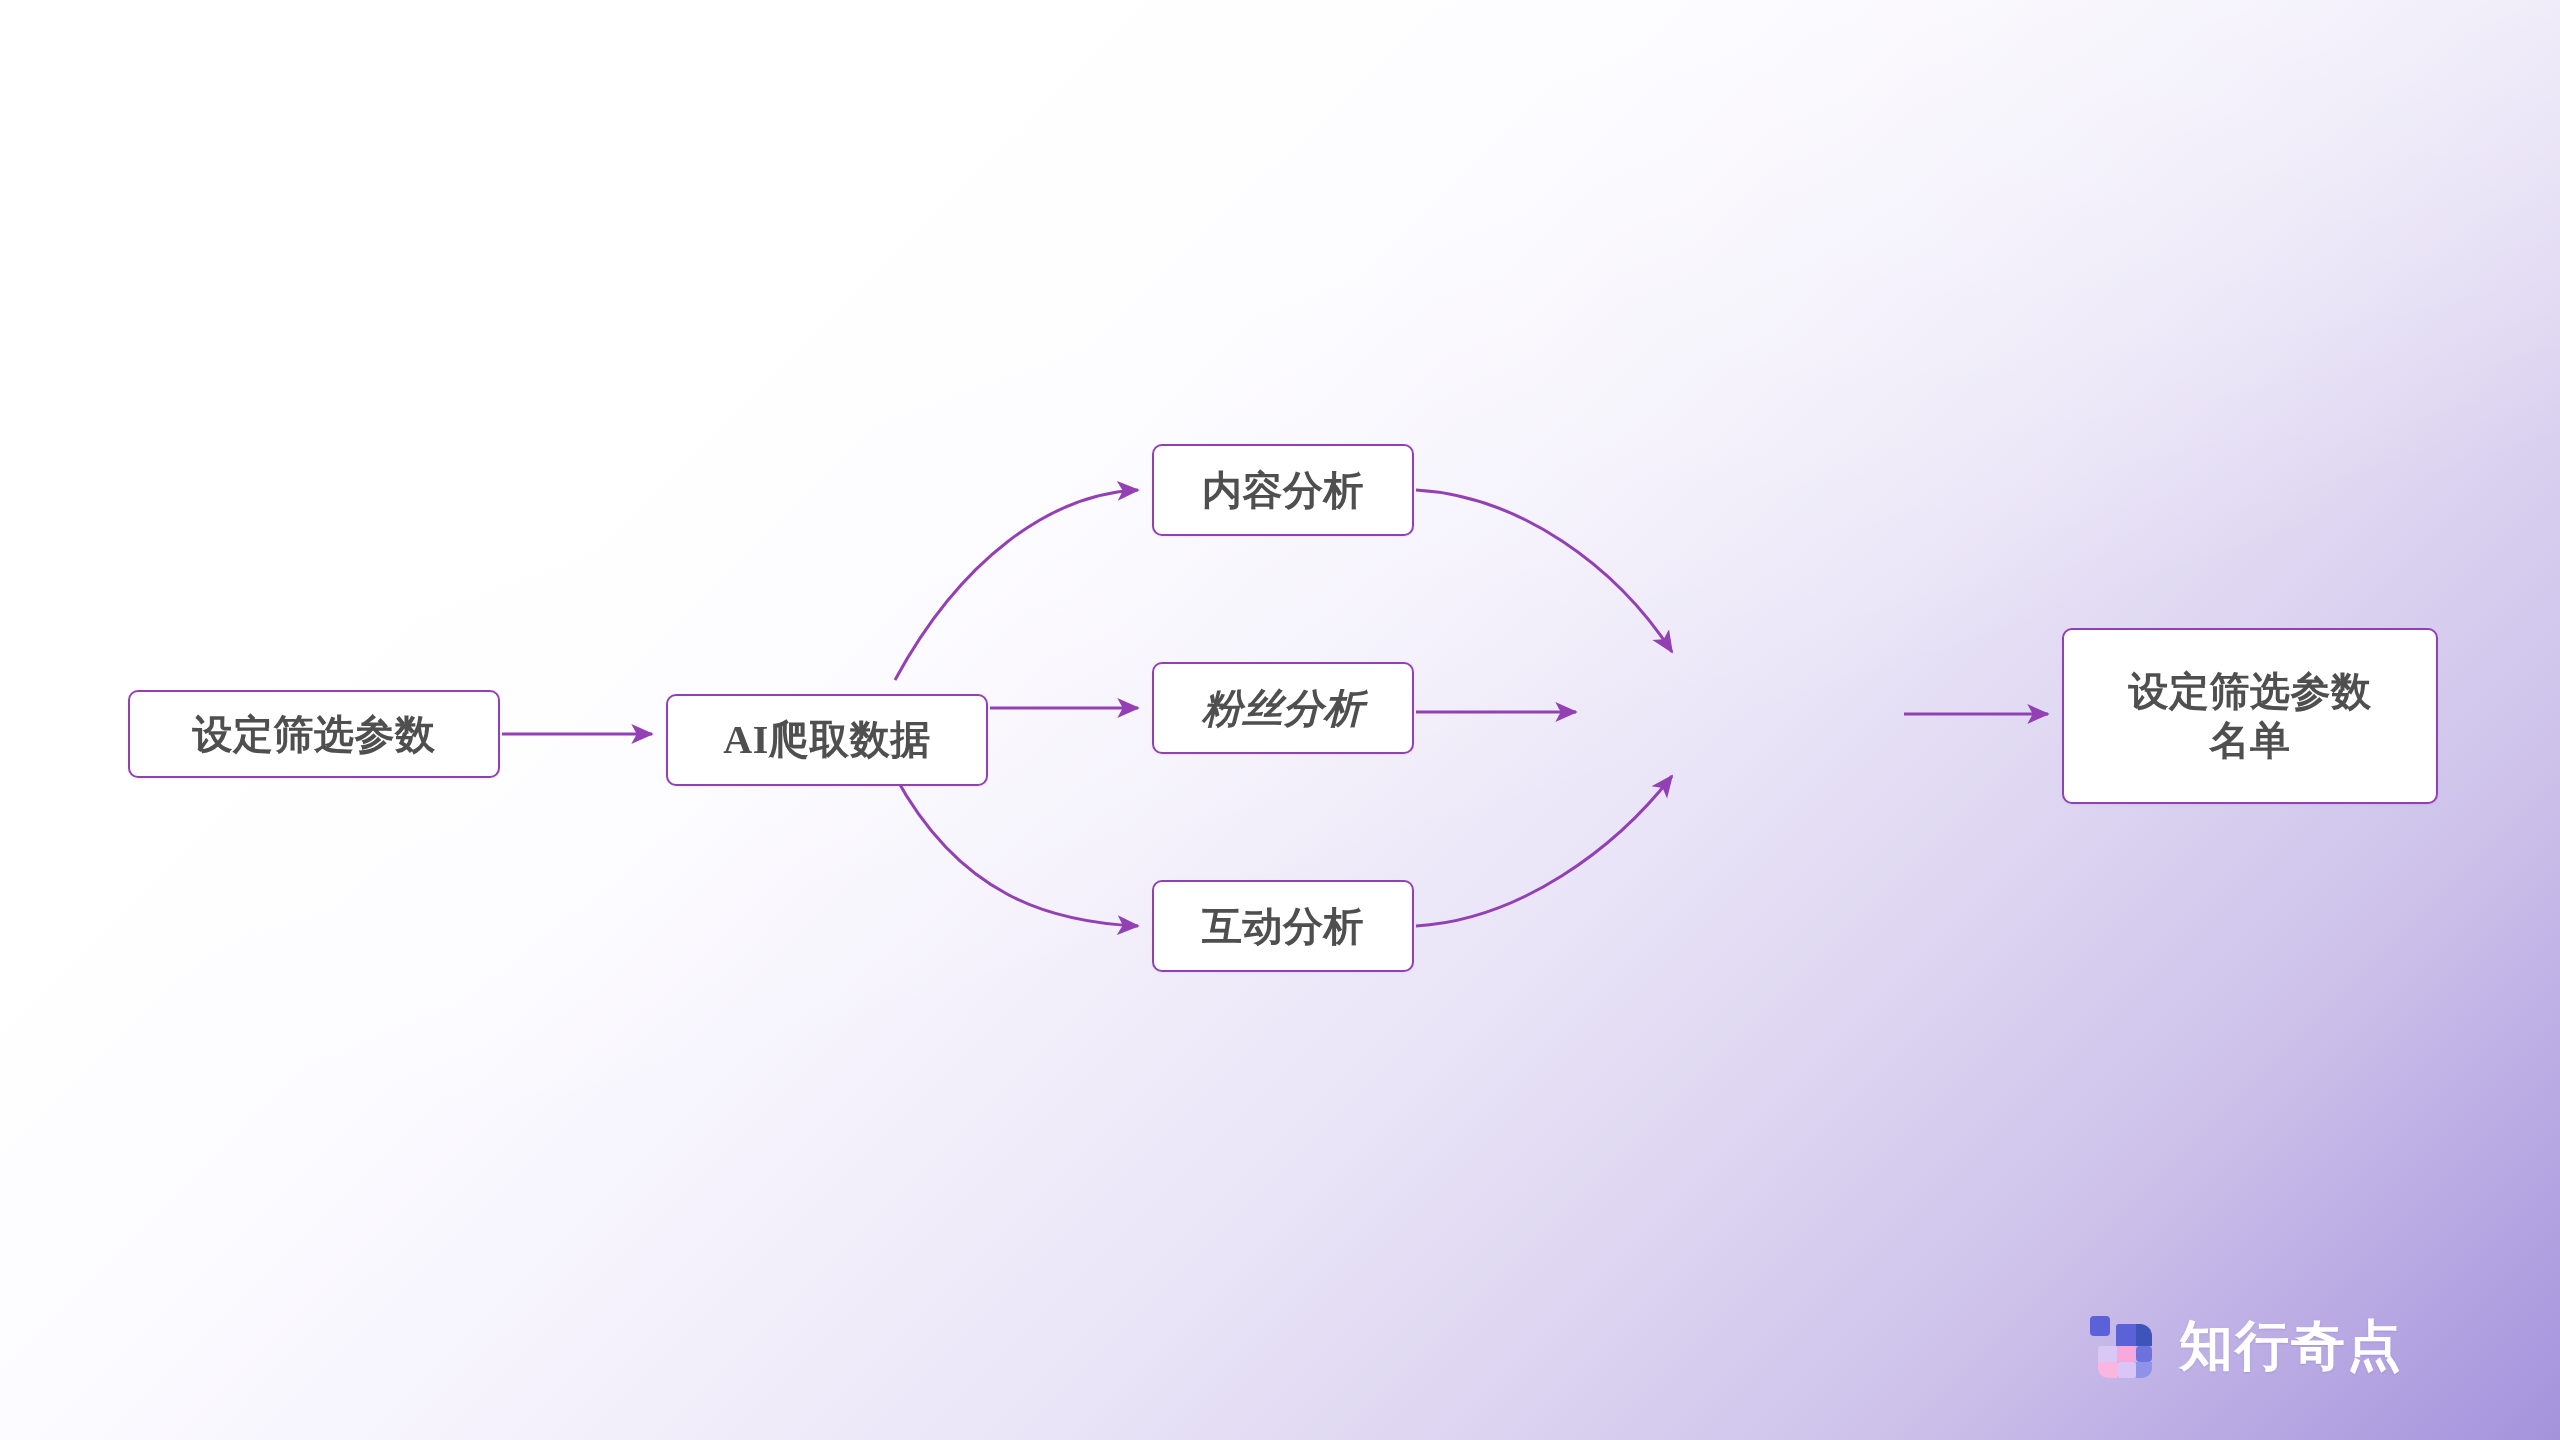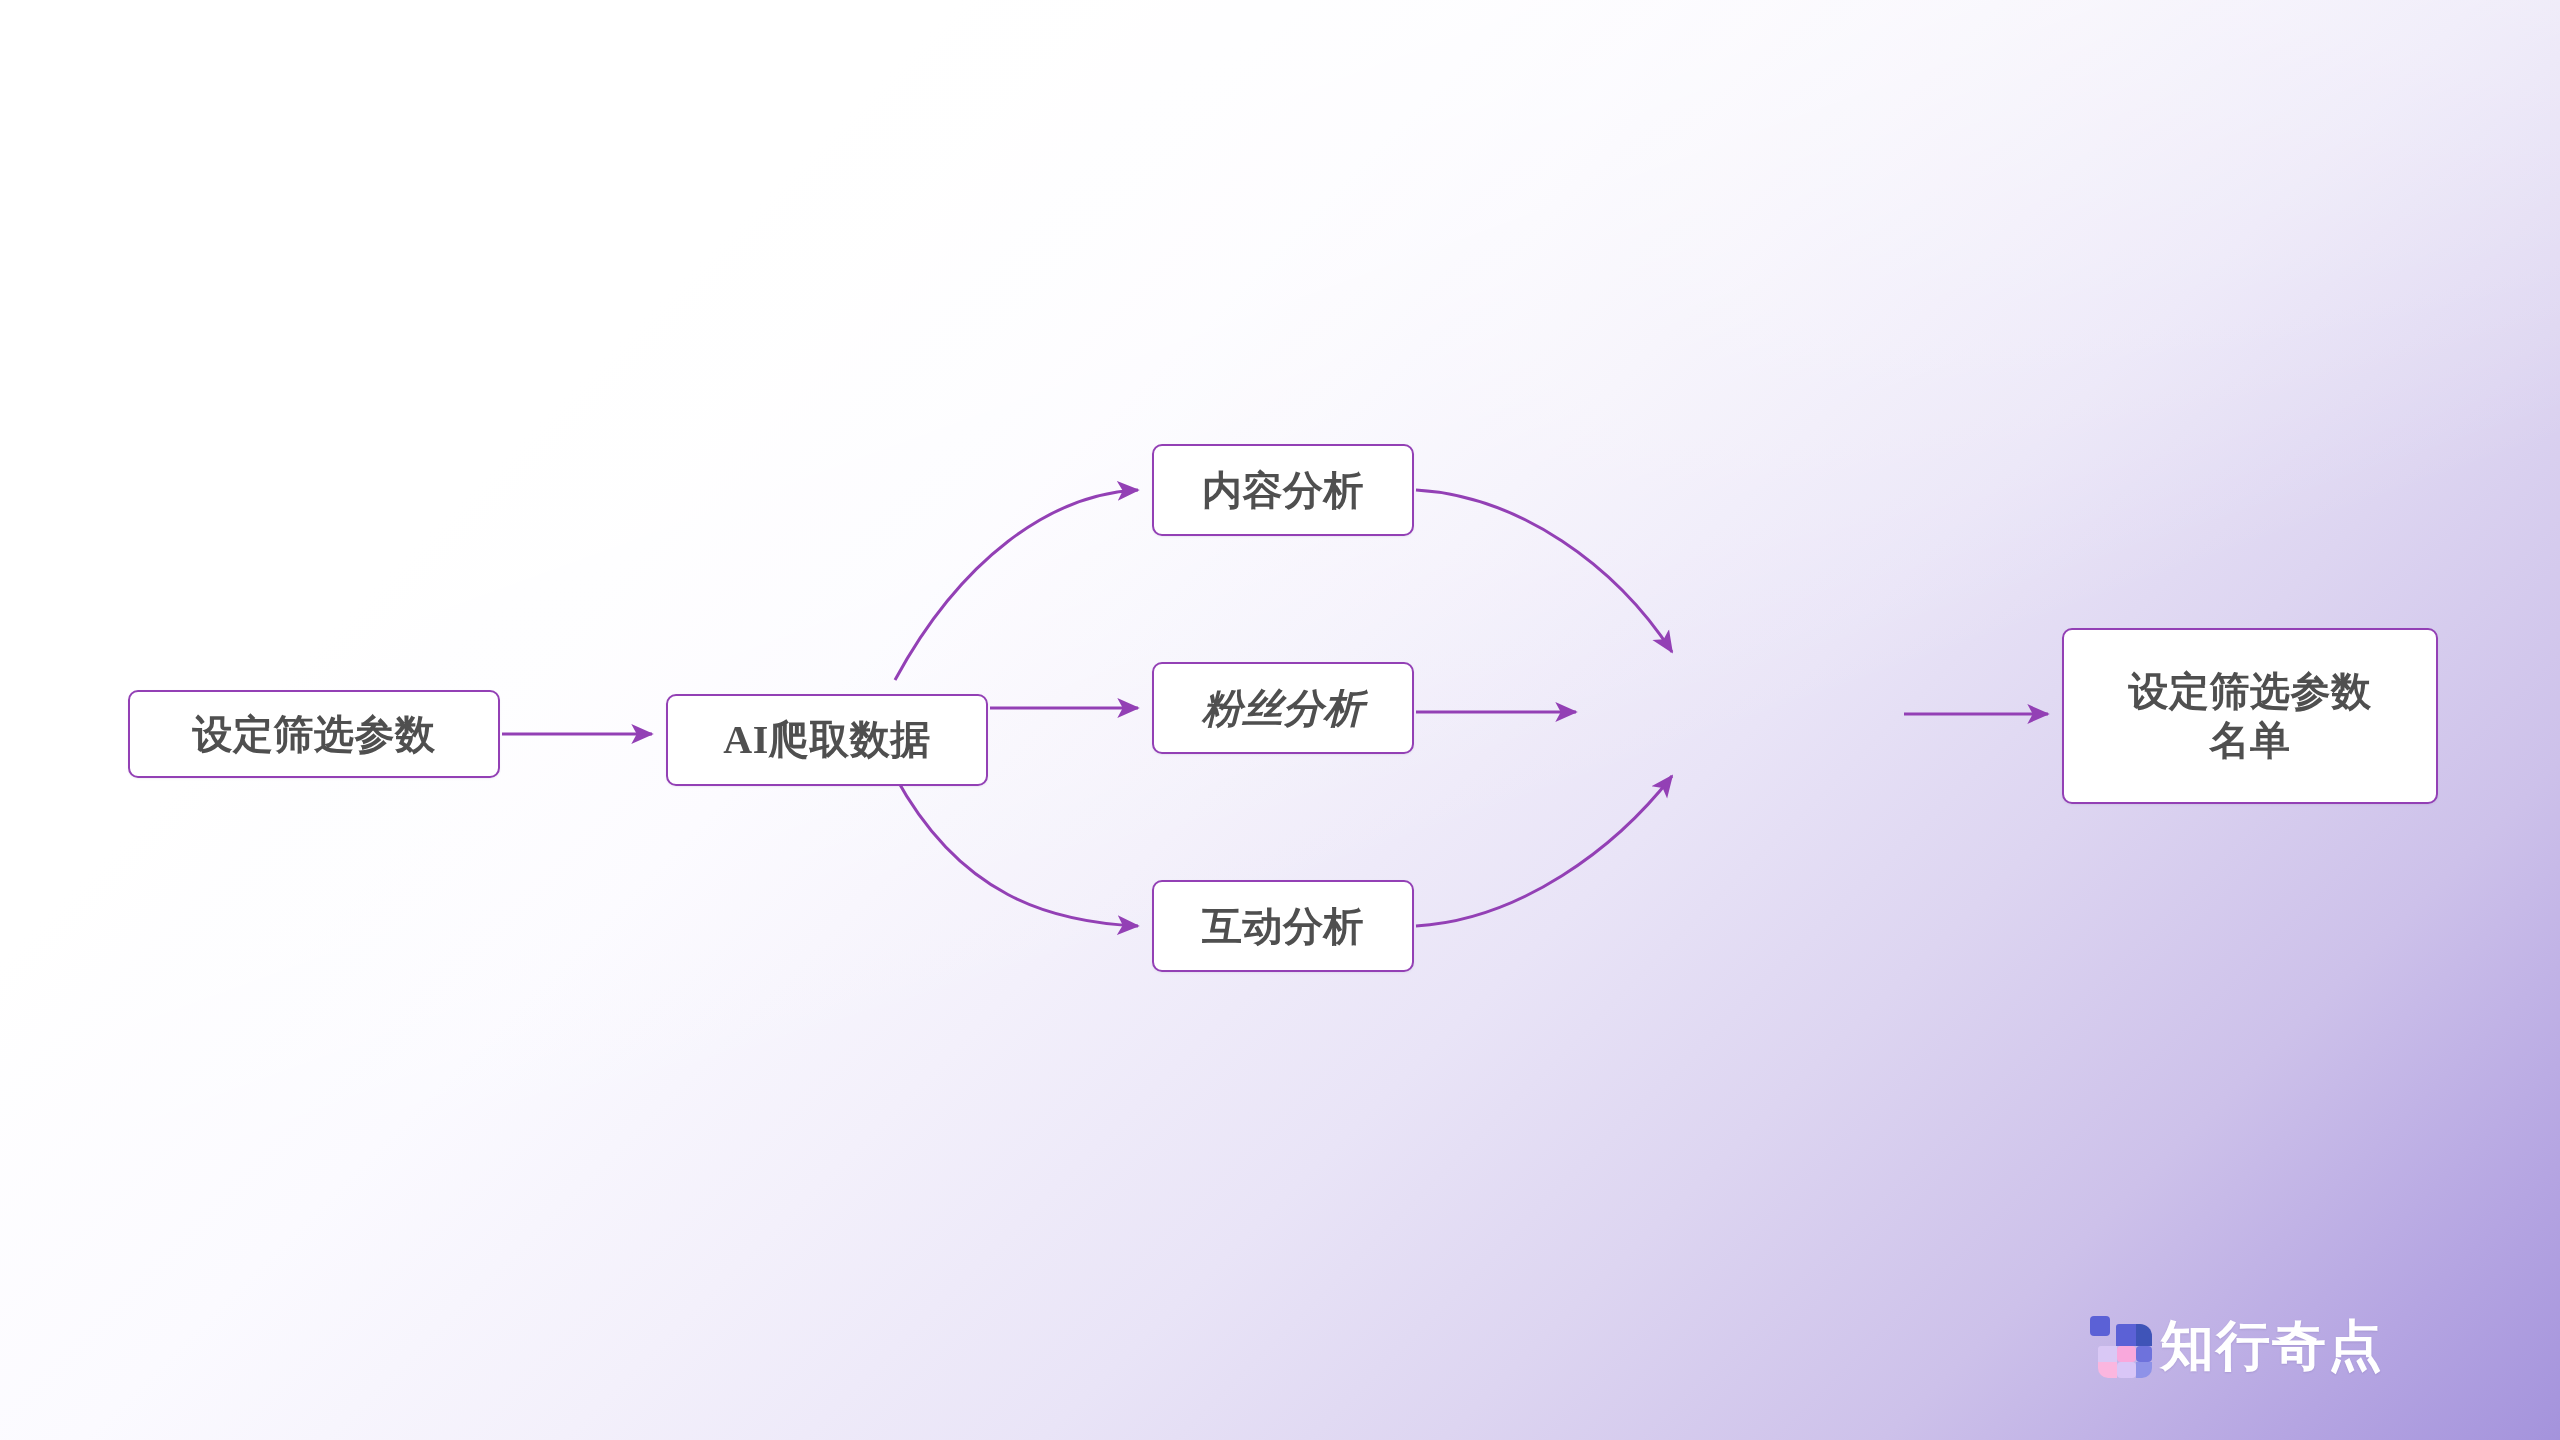--- a/index.html
+++ b/index.html
@@ -60,21 +60,21 @@
     letter-spacing: 0.5px;
     box-shadow: 0 1px 2px rgba(120, 90, 160, 0.10);
   }
   .node span { display: block; padding: 0 10px; }
 
   
   #logo {
     position: absolute;
     display: flex;
     align-items: center;
-    gap: 8px;
+    gap: 27px;
   }
   #logo-mark {
     position: relative;
     width: 62px;
     height: 62px;
   }
   .lm-sq {
     position: absolute;
     border-radius: 4px;
   }

